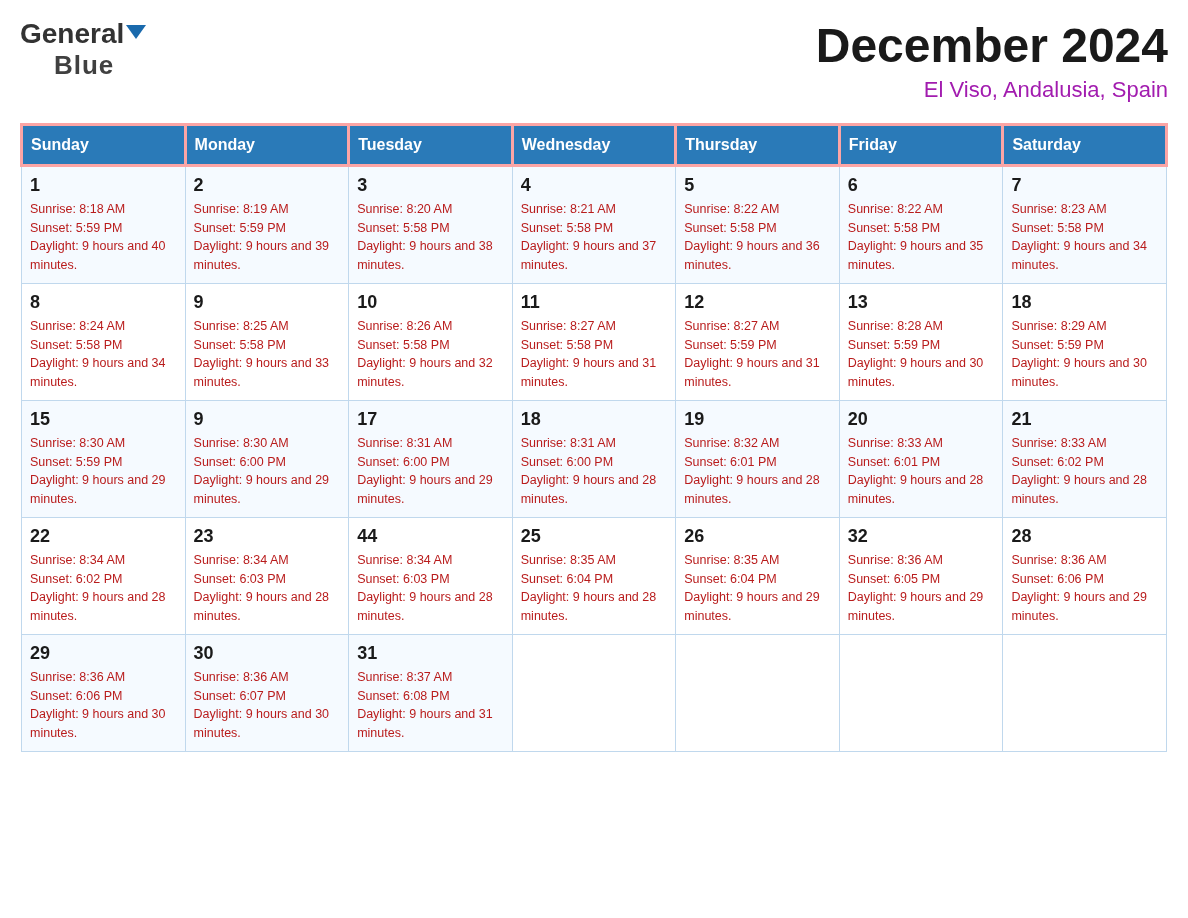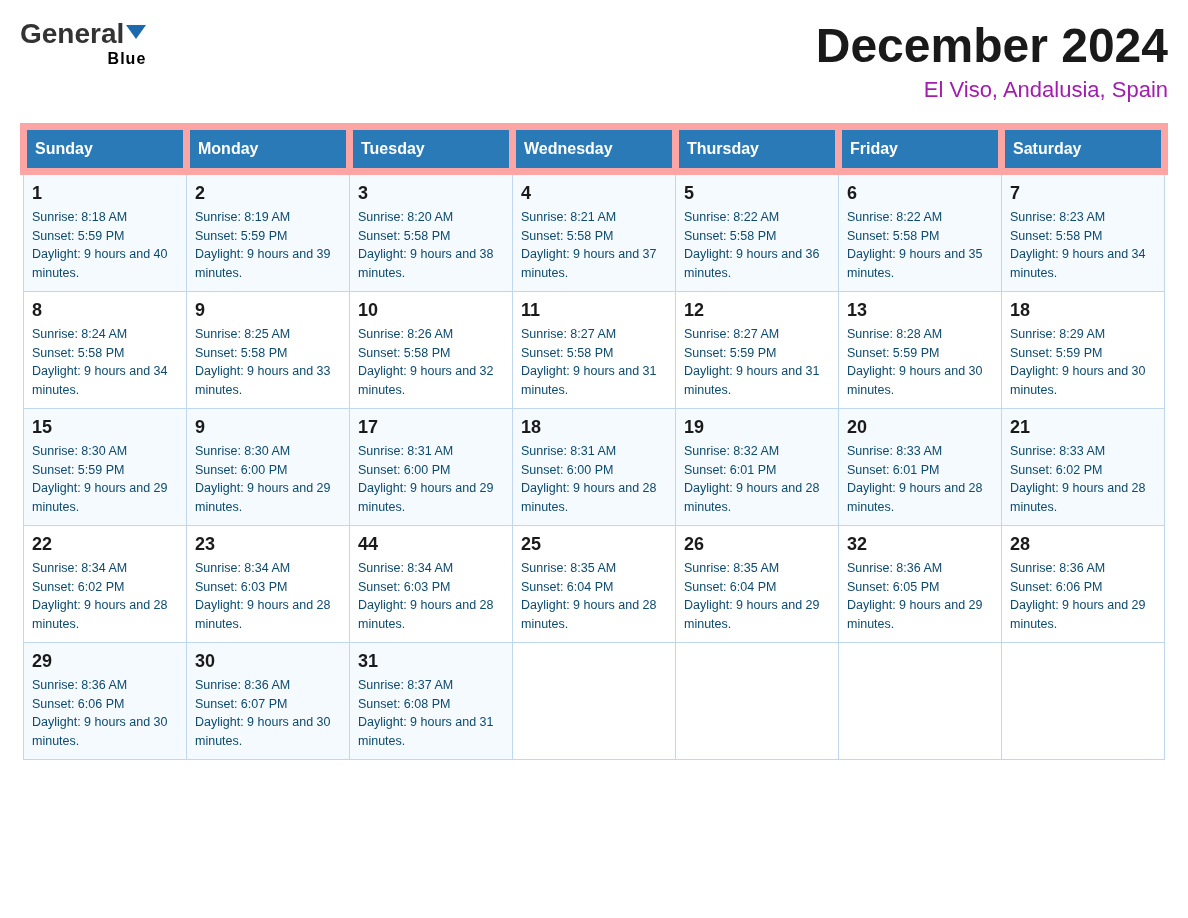--- a/index.html
+++ b/index.html
@@ -12,43 +12,43 @@
     }
     .header {
       display: flex;
       justify-content: space-between;
       align-items: flex-start;
       margin-bottom: 20px;
     }
     .logo {
       display: flex;
       flex-direction: column;
-      align-items: flex-end;
+      align-items: center;
     }
     .logo-text {
       font-size: 28px;
       font-weight: bold;
       color: #333;
       line-height: 1;
     }
     .logo-triangle {
       display: inline-block;
       width: 0;
       height: 0;
       border-left: 10px solid transparent;
       border-right: 10px solid transparent;
       border-top: 14px solid #1a6aad;
       margin-left: 2px;
       vertical-align: middle;
       position: relative;
       top: -4px;
     }
     .logo-blue-line {
-      color: #000000;
-      font-size: 16px;
+      color: #404040;
+      font-size: 26px;
       font-weight: bold;
       letter-spacing: 1px;
       margin-top: 2px;
       margin-left: 2px;
     }
     .title-block {
       text-align: right;
     }
     .month-year {
       font-size: 48px;
@@ -66,21 +66,21 @@
       border-collapse: collapse;
       table-layout: fixed;
     }
     thead tr th {
       background-color: #2a7ab8;
       color: #fff;
       font-size: 16px;
       font-weight: bold;
       padding: 10px 8px;
       text-align: left;
-      border: 7px solid #fca5a5;
+      border: 3px solid #fca5a5;
     }
     tbody tr td {
       vertical-align: top;
       padding: 8px 8px;
       font-size: 13px;
       color: #222;
       border: 1px solid #c0d8ed;
       height: 110px;
       background: #fff;
     }
@@ -93,21 +93,21 @@
     .day-number {
       font-size: 18px;
       font-weight: bold;
       color: #1a1a1a;
       display: block;
       margin-bottom: 4px;
     }
     .day-info {
       font-size: 12.5px;
       line-height: 1.5;
-      color: #0c4a6e;
+      color: #b91c1c;
     }
     td.empty {
       background: #fff !important;
     }
   </style>
 </head>
 <body>
 
 <div class="header">
   <div class="logo">

